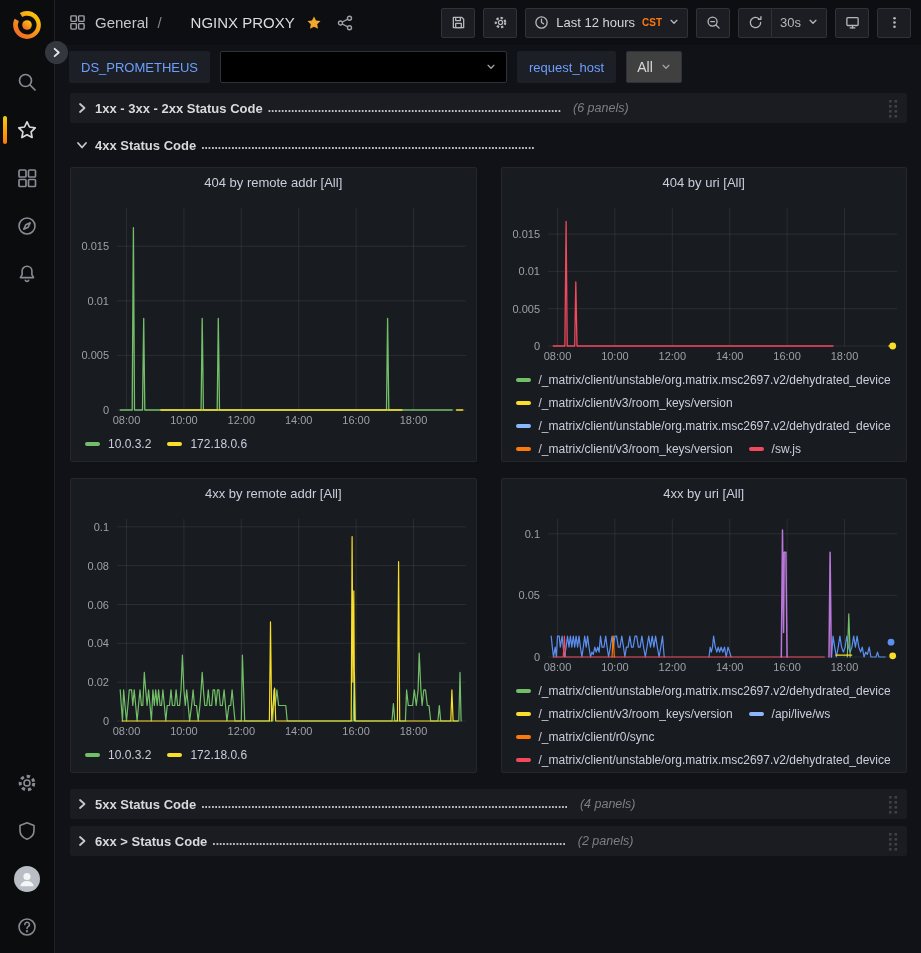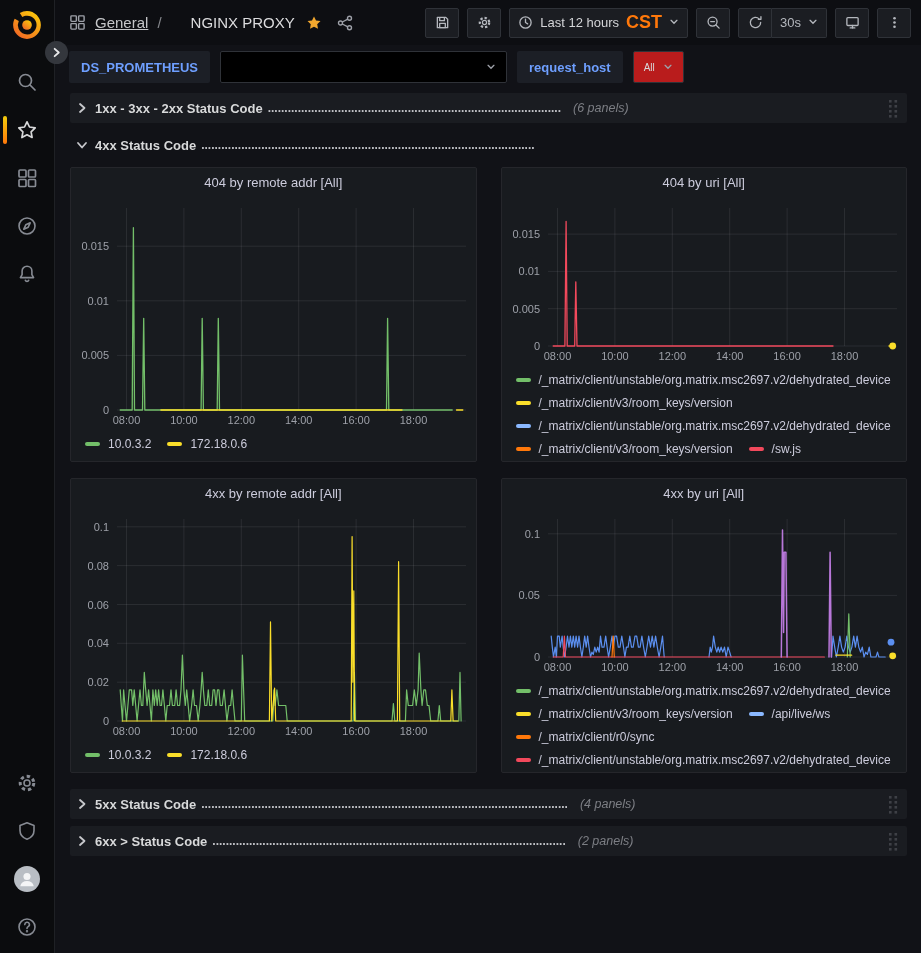--- a/index.html
+++ b/index.html
@@ -26,48 +26,48 @@
     justify-content:center; z-index:9; cursor:pointer; }
   .expand-btn svg { width:11px; height:11px; }
 
   
   .main { flex:1; display:flex; flex-direction:column; min-width:0; }
 
   .topbar { height:45px; display:flex; align-items:center; padding:0 10px 0 14px; background:#0d0e12; }
   .crumb { display:flex; align-items:center; gap:9px; min-width:0; }
   .crumb .grid-ic { color:#9da0a8; display:flex; }
   .crumb .grid-ic svg { width:17px; height:17px; }
-  .crumb-section { font-size:15px; color:#c5c6c9; cursor:pointer;text-decoration:underline; }
+  .crumb-section { font-size:15px; color:#c5c6c9; cursor:pointer; }
   .crumb-sep { font-size:15px; color:#85878c; }
   .crumb-title { font-size:15px; color:#dcdcde; font-weight:500;margin-left:20px; }
   .crumb-star { color:#f2a72e; display:flex; margin-left:2px; cursor:pointer; }
   .crumb-star svg { width:16px; height:16px; }
   .crumb-share { color:#9da0a8; display:flex; margin-left:6px; cursor:pointer; }
   .crumb-share svg { width:16px; height:16px; }
 
   .topbar-right { margin-left:auto; display:flex; align-items:flex-start; gap:8px; }
   .tb-btn { height:30px; min-width:34px; padding:0 8px; background:#1b1d22; border:1px solid #2f3238;
     border-radius:2px; color:#b4b7bd; display:flex; align-items:center; justify-content:center; gap:7px;
     cursor:pointer; font-size:13px; }
   .tb-btn svg { width:15px; height:15px; flex:none; }
   .tb-group { display:flex; }
   .tb-group .tb-btn:first-child { border-top-right-radius:0; border-bottom-right-radius:0; }
   .tb-group .tb-btn:last-child { border-left:none; border-top-left-radius:0; border-bottom-left-radius:0; }
   .time-text { color:#d4d5d8; }
-  .tz { color:#ff780a; font-size:18px; font-weight:700; }
+  .tz { color:#ff780a; font-size:10px; font-weight:700; }
   .caret svg { width:10px; height:10px; }
 
   .submenu { height:44px; display:flex; align-items:center; gap:10px; padding:0 14px; }
   .var-chip { height:32px; padding:0 12px; display:flex; align-items:center; background:#1c1f26;
-    border-radius:2px; color:#6e9fff; font-size:13px; font-weight:700; cursor:pointer; }
+    border-radius:2px; color:#6e9fff; font-size:13px; font-weight:400; cursor:pointer; }
   .var-value { height:32px; width:287px; background:#000; border:1px solid #2f3238; border-radius:2px;
     display:flex; align-items:center; padding:0 10px; cursor:pointer; }
   .var-value .caret { margin-left:auto; color:#9da0a8; display:flex; }
-  .var-select { height:32px; padding:0 10px; background:#b91c1c; border:1px solid #2f3238; border-radius:2px;
-    display:flex; align-items:center; gap:8px; color:#d8d9da; font-size:10px; cursor:pointer; }
+  .var-select { height:32px; padding:0 10px; background:#404040; border:1px solid #2f3238; border-radius:2px;
+    display:flex; align-items:center; gap:8px; color:#d8d9da; font-size:14px; cursor:pointer; }
   .var-select .caret { color:#9da0a8; display:flex; }
 
   .dash { flex:1; padding:4px 14px 16px 15px; overflow:hidden; }
 
   .row-hdr { height:30px; display:flex; align-items:center; padding:0 8px 0 6px; margin-bottom:7px;
     border-radius:2px; cursor:pointer; }
   .row-hdr.boxed { background:#1a1c21; }
   .row-chevron { color:#c7c8cc; display:flex; margin-right:7px; }
   .row-chevron svg { width:12px; height:12px; }
   .row-title { font-size:13px; font-weight:700; color:#d8d9da; white-space:nowrap; }

